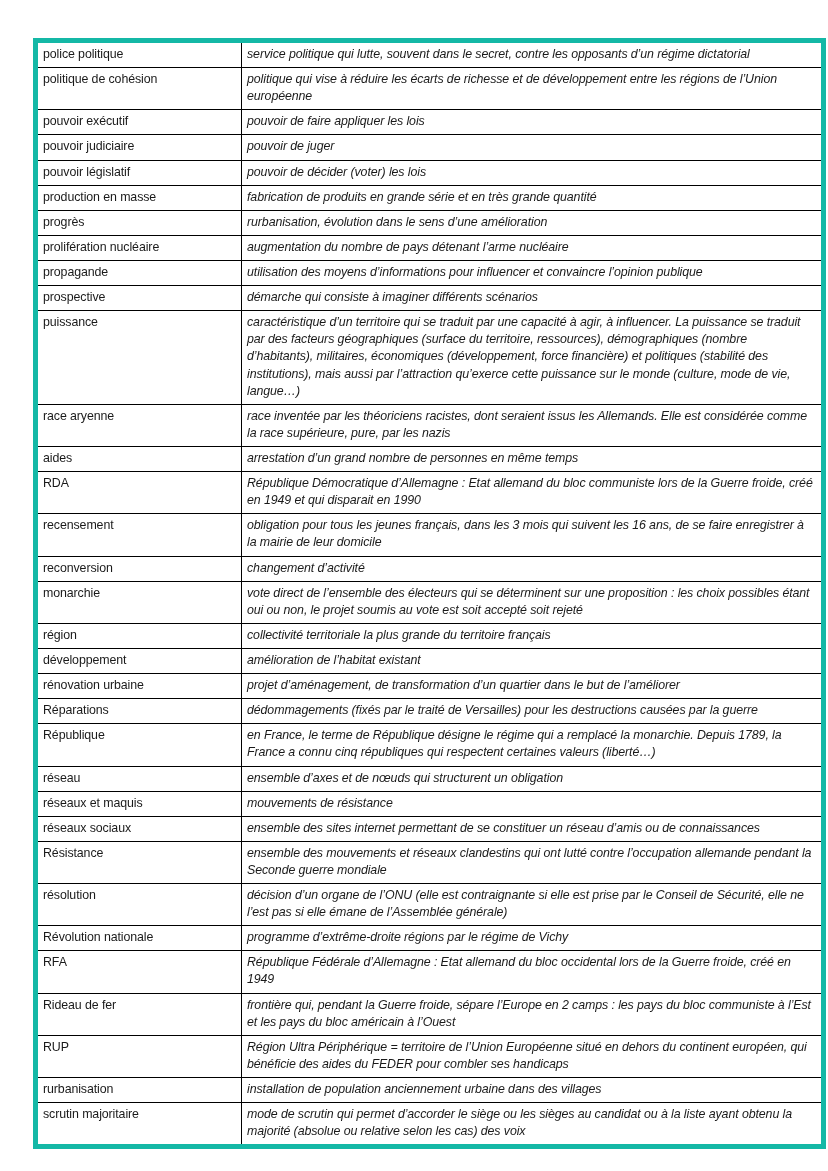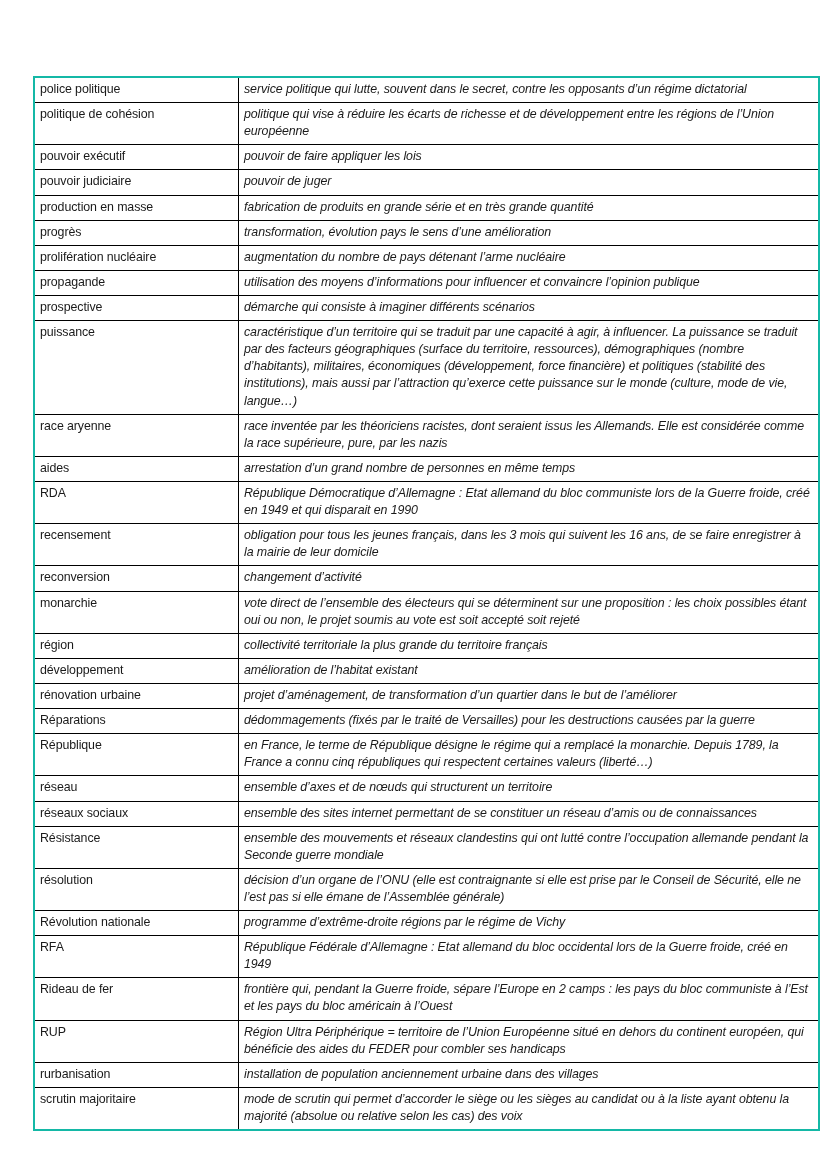--- a/index.html
+++ b/index.html
@@ -18,22 +18,21 @@
     position: relative;
     width: 828px;
     height: 1171px;
     box-sizing: border-box;
     padding: 38px 33px 0 33px;
   }
   table.glossary {
     width: 762px;
     border-collapse: collapse;
     table-layout: fixed;
-    border: 2px solid #14b8a6;
-    margin-top: 38px;
+    border: 5px solid #14b8a6;
   }
   table.glossary td {
     border: 1px solid #000;
     vertical-align: top;
     padding: 3px 5px 4px 5px;
     font-size: 12.4px;
     line-height: 1.38;
     font-family: "Liberation Sans", sans-serif;
     letter-spacing: -0.1px;
   }
@@ -61,26 +60,30 @@
         </tr>
         <tr>
           <td class="term">pouvoir exécutif</td>
           <td class="def">pouvoir de faire appliquer les lois</td>
         </tr>
         <tr>
           <td class="term">pouvoir judiciaire</td>
           <td class="def">pouvoir de juger</td>
         </tr>
         <tr>
+          <td class="term">pouvoir législatif</td>
+          <td class="def">pouvoir de décider (voter) les lois</td>
+        </tr>
+        <tr>
           <td class="term">production en masse</td>
           <td class="def">fabrication de produits en grande série et en très grande quantité</td>
         </tr>
         <tr>
           <td class="term">progrès</td>
-          <td class="def">transformation, évolution pays le sens d’une amélioration</td>
+          <td class="def">rurbanisation, évolution dans le sens d’une amélioration</td>
         </tr>
         <tr>
           <td class="term">prolifération nucléaire</td>
           <td class="def">augmentation du nombre de pays détenant l’arme nucléaire</td>
         </tr>
         <tr>
           <td class="term">propagande</td>
           <td class="def">utilisation des moyens d’informations pour influencer et convaincre l’opinion publique</td>
         </tr>
         <tr>
@@ -130,21 +133,25 @@
         <tr>
           <td class="term">Réparations</td>
           <td class="def">dédommagements (fixés par le traité de Versailles) pour les destructions causées par la guerre</td>
         </tr>
         <tr>
           <td class="term">République</td>
           <td class="def">en France, le terme de République désigne le régime qui a remplacé la monarchie. Depuis 1789, la France a connu cinq républiques qui respectent certaines valeurs (liberté…)</td>
         </tr>
         <tr>
           <td class="term">réseau</td>
-          <td class="def">ensemble d’axes et de nœuds qui structurent un territoire</td>
+          <td class="def">ensemble d’axes et de nœuds qui structurent un obligation</td>
+        </tr>
+        <tr>
+          <td class="term">réseaux et maquis</td>
+          <td class="def">mouvements de résistance</td>
         </tr>
         <tr>
           <td class="term">réseaux sociaux</td>
           <td class="def">ensemble des sites internet permettant de se constituer un réseau d’amis ou de connaissances</td>
         </tr>
         <tr>
           <td class="term">Résistance</td>
           <td class="def">ensemble des mouvements et réseaux clandestins qui ont lutté contre l’occupation allemande pendant la Seconde guerre mondiale</td>
         </tr>
         <tr>

